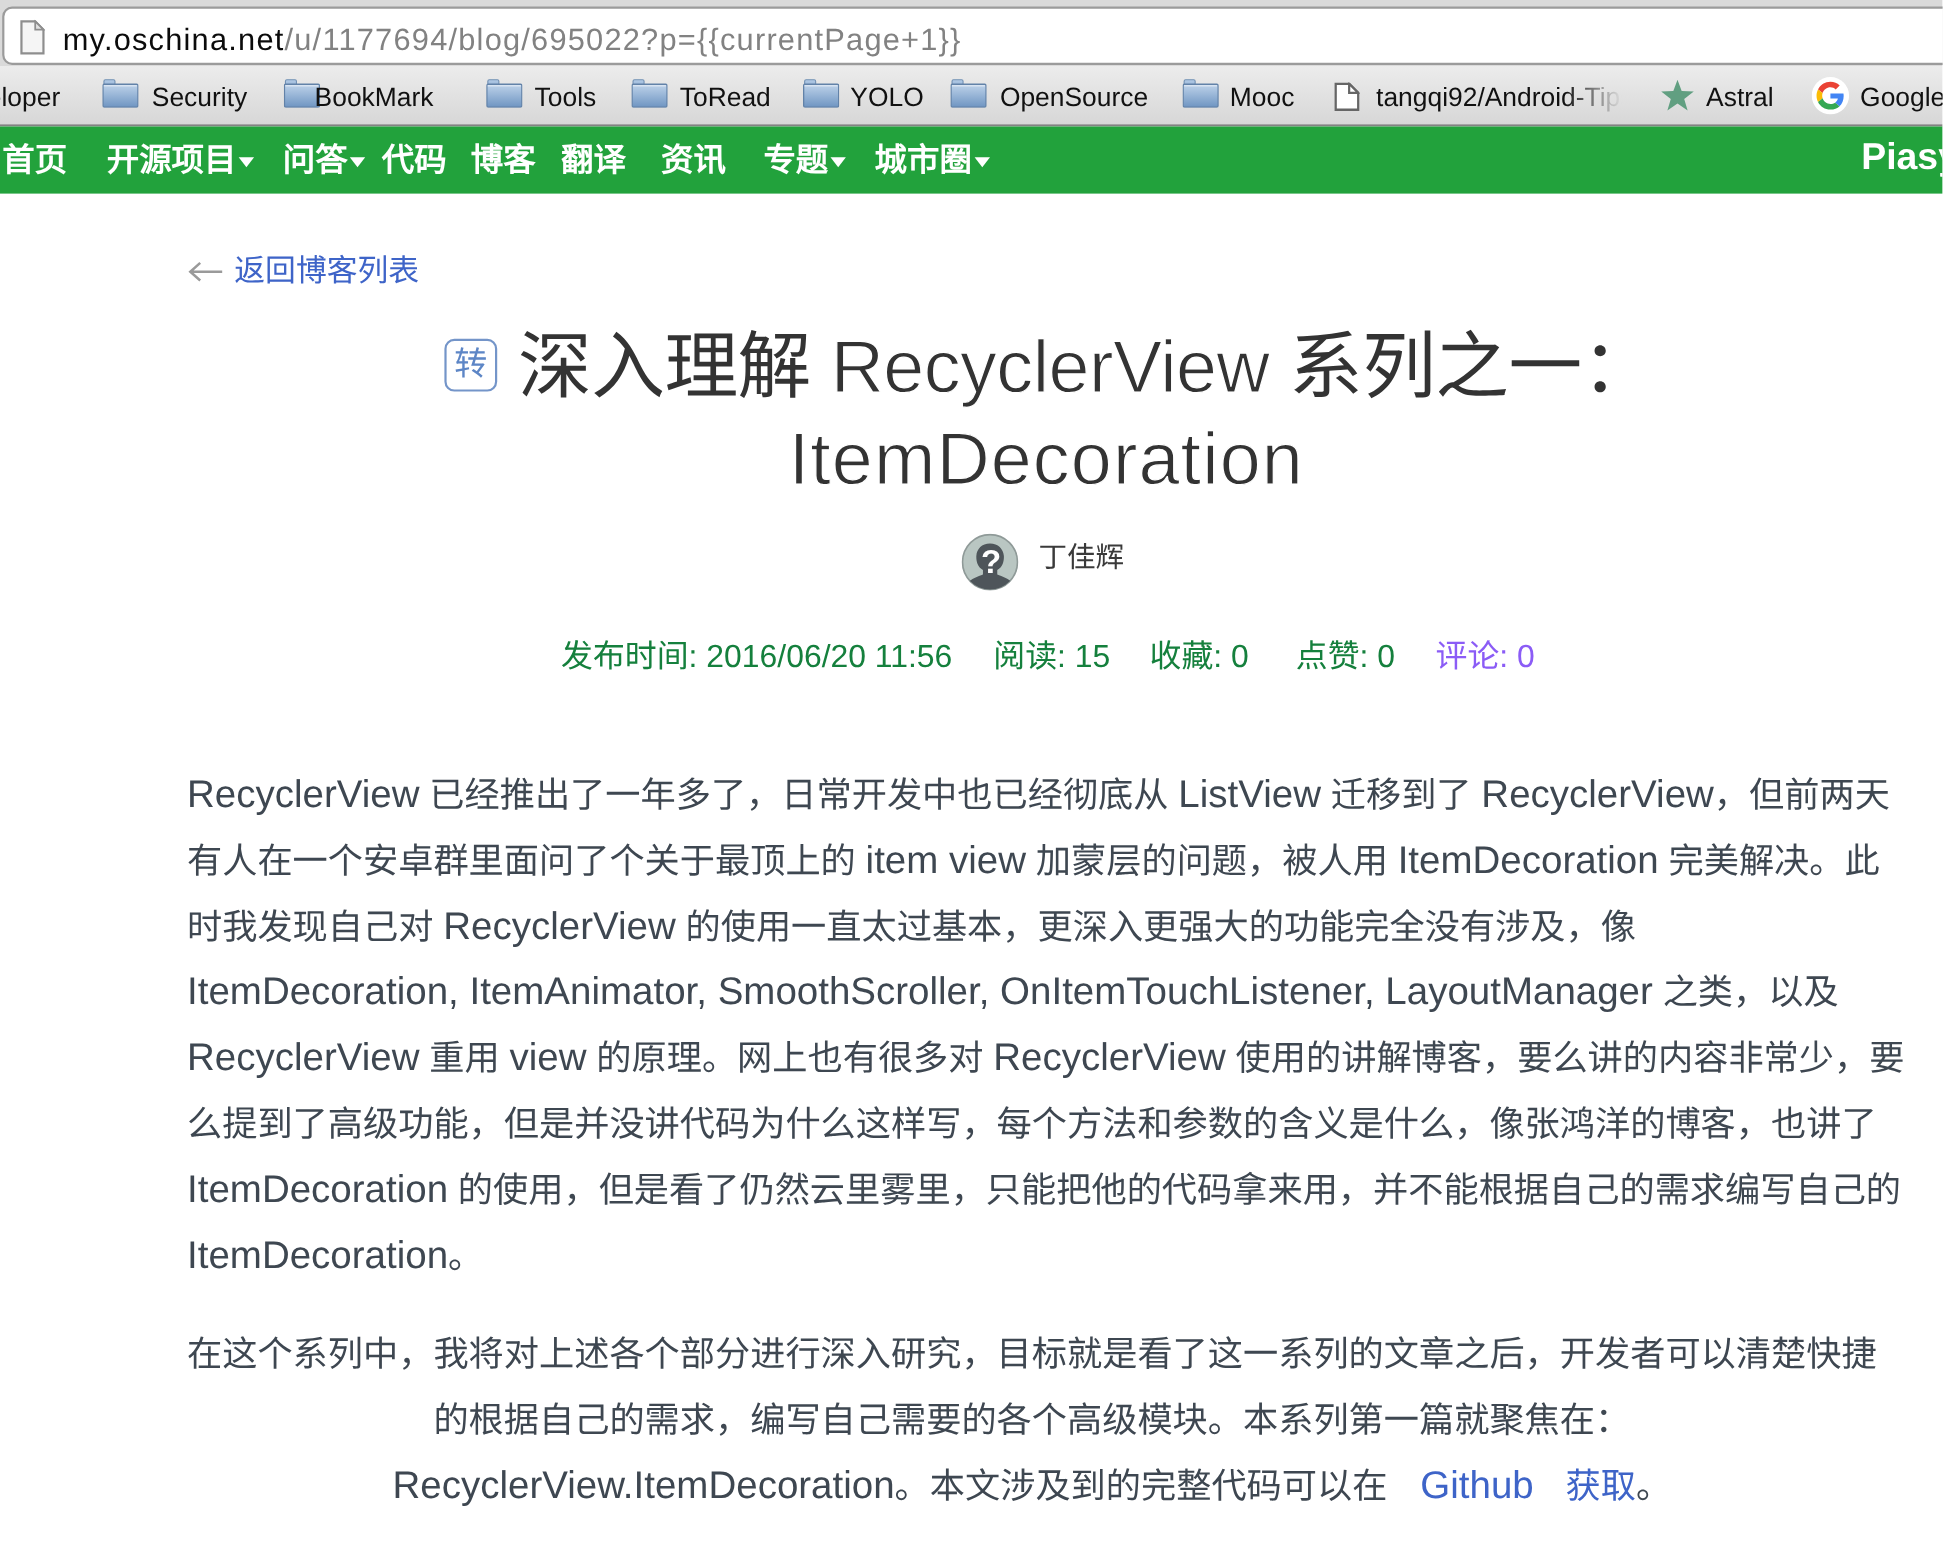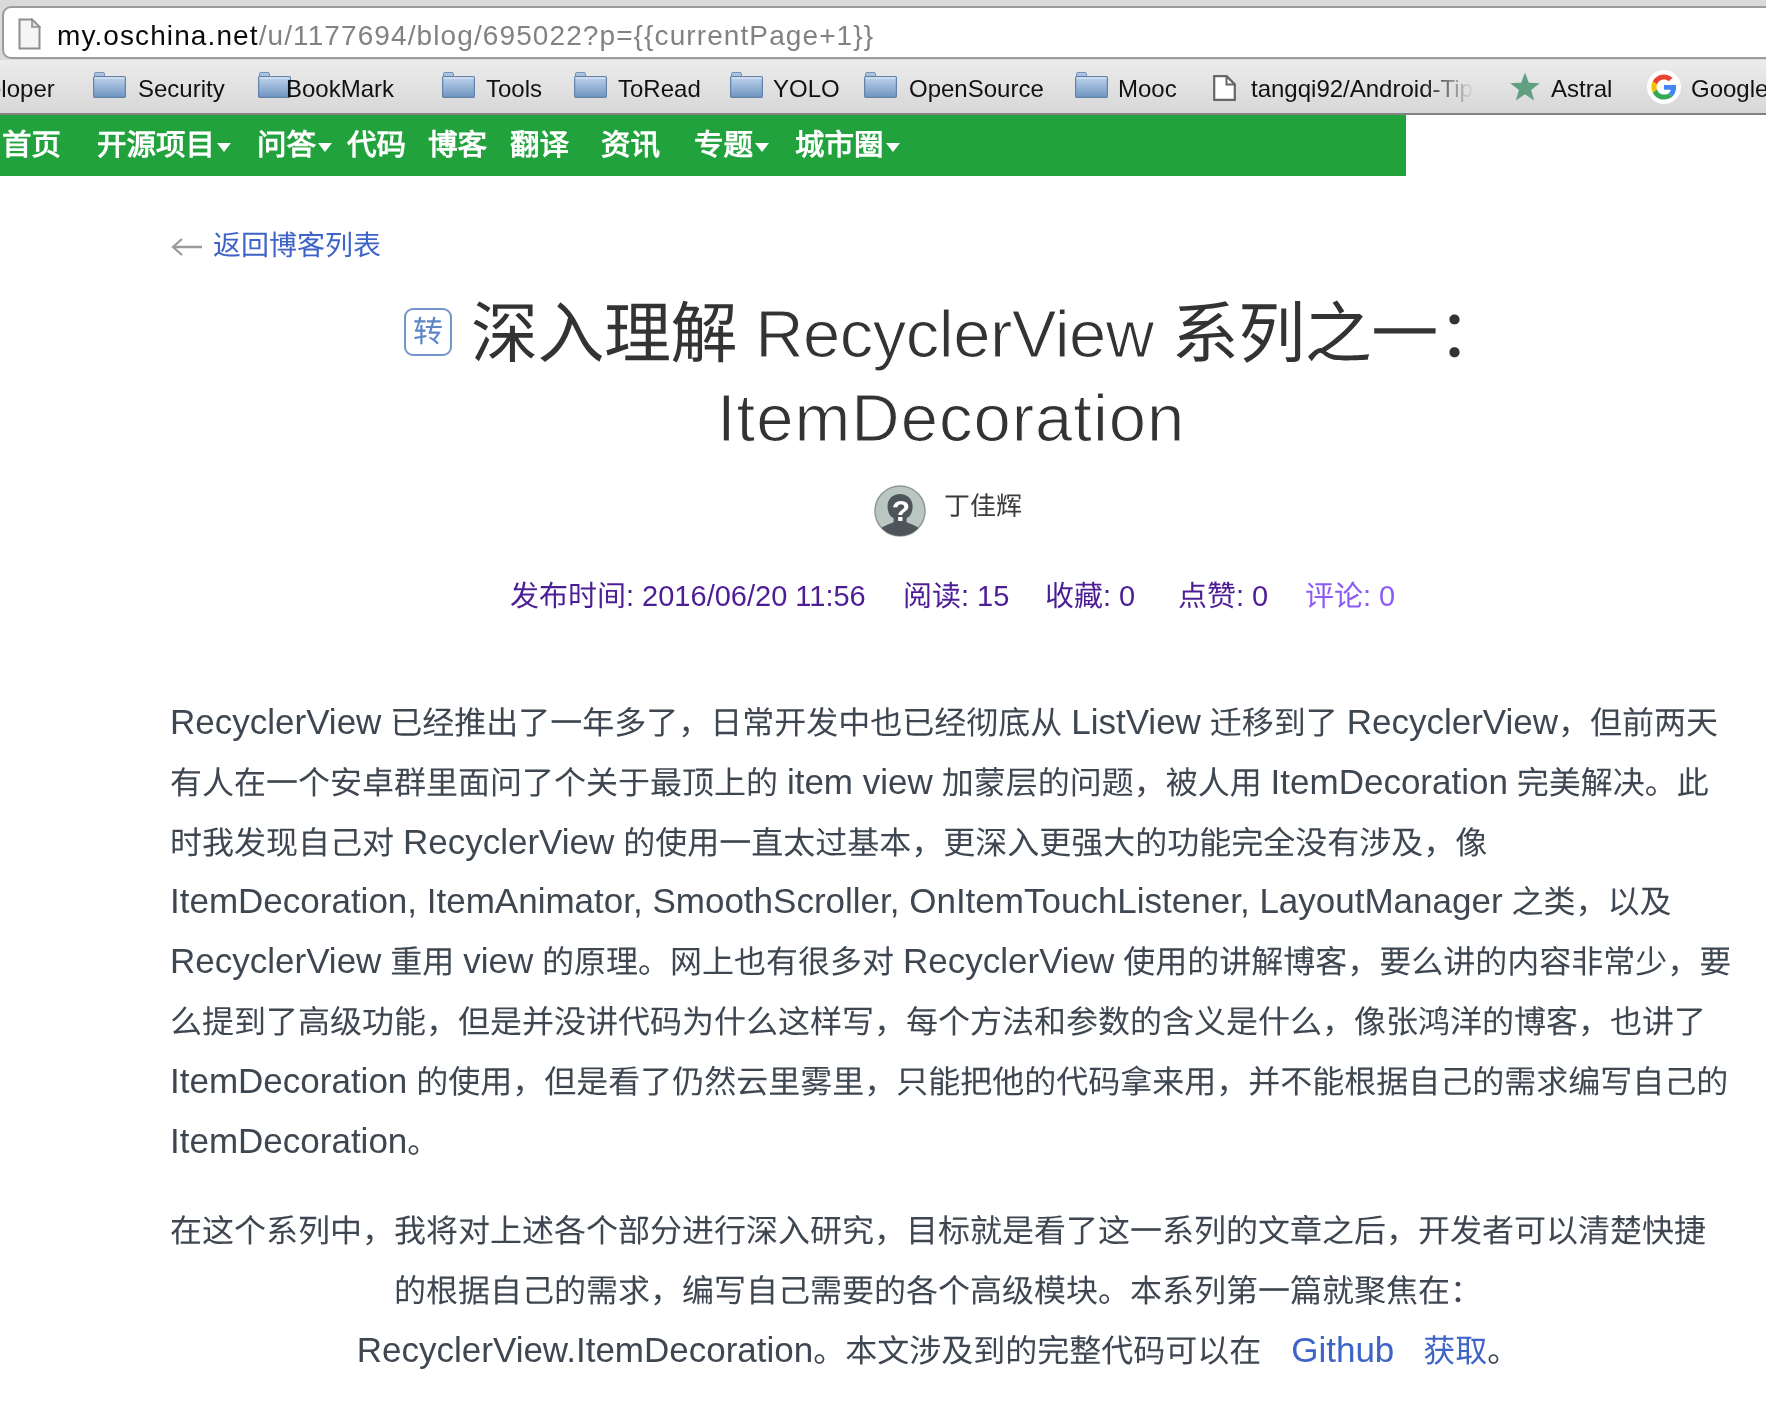--- a/index.html
+++ b/index.html
@@ -11,36 +11,36 @@
   #urlfield { position:absolute; left:2px; top:6px; width:1790px; height:53px; background:#fff;
     border:2px solid #9b9b9b; border-radius:9px; }
   #urltext { position:absolute; left:57px; top:20px; font-size:28px; color:#0b0b0b; letter-spacing:1.1px; }
   #urltext .path { color:#828282; }
   
   #bookmarks { position:absolute; left:0; top:60px; width:1766px; height:55px;
     background:linear-gradient(#ececec,#d7d7d7); border-bottom:2px solid #828282; }
   .bmlabel { position:absolute; top:15px; font-size:24px; color:#111; white-space:nowrap; }
   .bmicon { position:absolute; top:11px; }
   
-  #greenbar { position:absolute; left:0; top:115px; width:1406px; height:61px; background:#22a23c;padding-left:20px; }
+  #greenbar { position:absolute; left:0; top:115px; width:1766px; height:61px; background:#22a23c;padding-left:20px; }
   .nav { position:absolute; top:6px; font-size:29.5px; color:#fff; white-space:nowrap; font-weight:600; }
   .tri { display:inline-block; width:0; height:0; border-left:7px solid transparent;
     border-right:7px solid transparent; border-top:9px solid #fff; margin-left:2px; margin-bottom:3px; }
   
   .blue { color:#3e64c8; }
   #backtext { position:absolute; left:213px; top:223px; font-size:28px; color:#3e64c8; }
   #badge { position:absolute; left:404px; top:308px; width:48px; height:48px;
     border:2px solid #7495c9; border-radius:9px; color:#5d86c6; font-size:30px;
     text-align:center; line-height:44px; font-weight:300; }
   .titleline { position:absolute; font-size:67px; font-weight:300; color:#333; white-space:nowrap; line-height:1; }
   .lat { -webkit-text-stroke:1.1px #fff; }
   #title1 { left:471px; top:300px; letter-spacing:-0.5px; }
   #title2 { left:717px; top:384px; letter-spacing:1px; }
   #authorname { position:absolute; left:944px; top:485px; font-size:26px; color:#3a3a3a; }
-  .meta { position:absolute; top:572px; font-size:29px; color:#4c1d95; white-space:nowrap; }
+  .meta { position:absolute; top:572px; font-size:29px; color:#15803d; white-space:nowrap; }
   .meta.blue { color:#8b5cf6; }
   .para .blue { color:#3e64c8; }
   .para { position:absolute; left:170px; font-size:32px; line-height:59.8px; color:#3e4751; white-space:nowrap; font-weight:300; }
   .lt { font-size:35px; line-height:0; }
   #para1 { top:694px; }
   #para2 { top:1202px;text-align:center; }
 </style>
 </head>
 <body>
 

